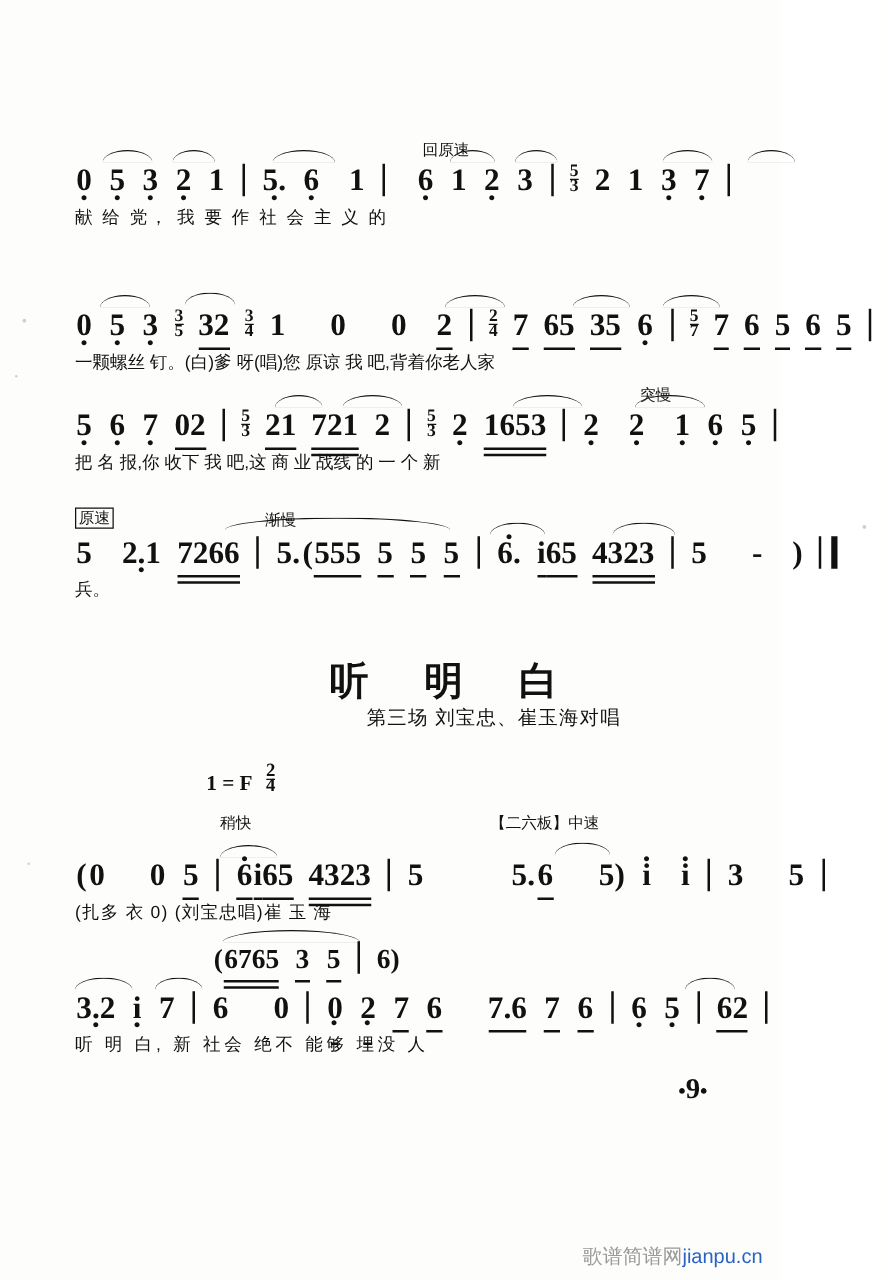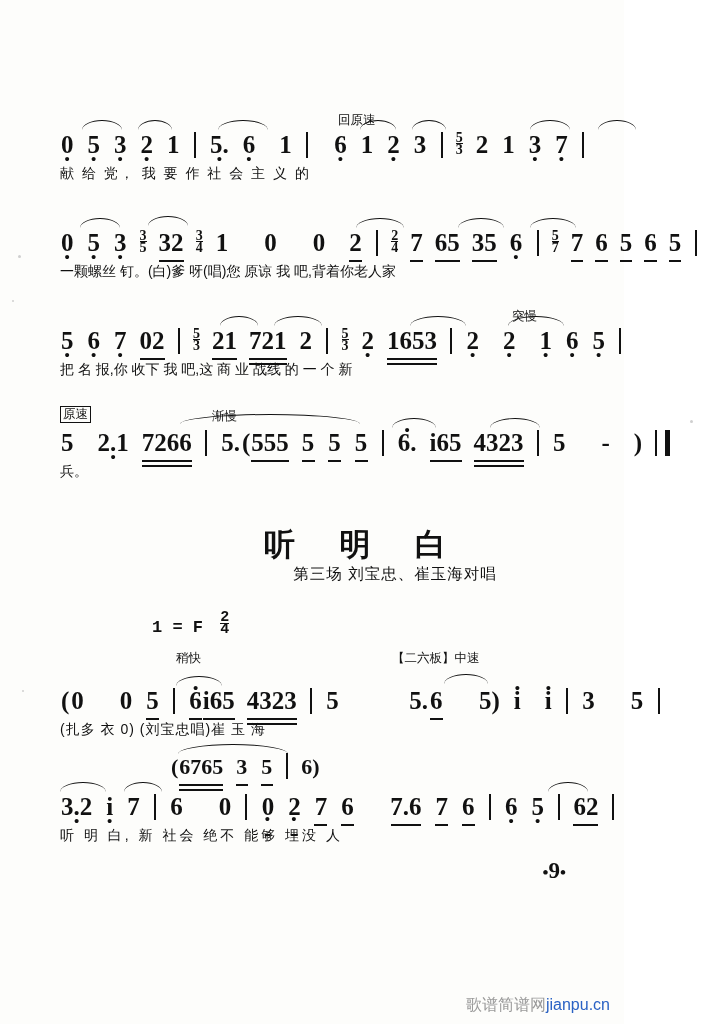--- a/index.html
+++ b/index.html
@@ -152,23 +152,24 @@
   .song-sub {
     position: absolute;
     left: 0; width: 710px;
     text-align: center;
     font-family: "Liberation Sans", sans-serif;
     font-size: 15.5px;
     letter-spacing: 1px;
   }
   .keysig {
     position: absolute;
-    font-family: Liberation Mono, monospace;
+    font-family: Liberation Serif, serif;
     font-size: 17px;
     font-weight: bold;
+    margin-left: 13px;
   }
 
   .pagenum {
     position: absolute;
     right: 58px;
     bottom: 140px;
     font-family: "Liberation Serif", serif;
     font-size: 23px;
     font-weight: bold;
   }
@@ -214,21 +215,21 @@
         <span class="n dotd">6</span><span class="sp"></span><span class="n">1</span><span class="sp"></span><span class="n dotd">2</span><span class="sp"></span><span class="n">3</span>
         <span class="bar"></span>
         <span class="frac"><i>5</i><i class="den">3</i></span><span class="sp"></span><span class="n">2</span><span class="sp"></span><span class="n">1</span><span class="sp"></span><span class="n dotd">3</span><span class="sp"></span><span class="n dotd">7</span>
         <span class="bar"></span>
       </div>
       <div class="lyr" style="letter-spacing:2px;">献 给    党，          我 要 作     社 会 主 义 的</div>
     </div>
   </div>
 
   <div class="system" style="top:212px;">
-    <div class="staffline" style="margin-top:16px;">
+    <div class="staffline" style="margin-top:34px;">
       <div class="nums">
         <span class="slur" style="left:20px;top:-10px;width:40px;"></span>
         <span class="slur" style="left:88px;top:-12px;width:40px;"></span>
         <span class="slur" style="left:296px;top:-10px;width:48px;"></span>
         <span class="slur" style="left:398px;top:-10px;width:46px;"></span>
         <span class="slur" style="left:470px;top:-10px;width:46px;"></span>
         <span class="n dotd">0</span><span class="sp"></span><span class="n dotd">5</span><span class="sp"></span><span class="n dotd">3</span><span class="sp"></span><span class="frac"><i>3</i><i class="den">5</i></span><span class="sp"></span><span class="grp u1">32</span>
         <span class="frac" style="margin-left:6px;"><i>3</i><i class="den">4</i></span><span class="sp"></span><span class="n">1</span><span class="sp3"></span><span class="n">0</span><span class="sp3"></span><span class="n">0</span><span class="sp2"></span><span class="n u1">2</span>
         <span class="bar"></span>
         <span class="frac"><i>2</i><i class="den">4</i></span><span class="sp"></span><span class="grp u1">7</span><span class="sp"></span><span class="grp u1">65</span><span class="sp"></span><span class="grp u1">35</span><span class="sp"></span><span class="n dotd">6</span>

